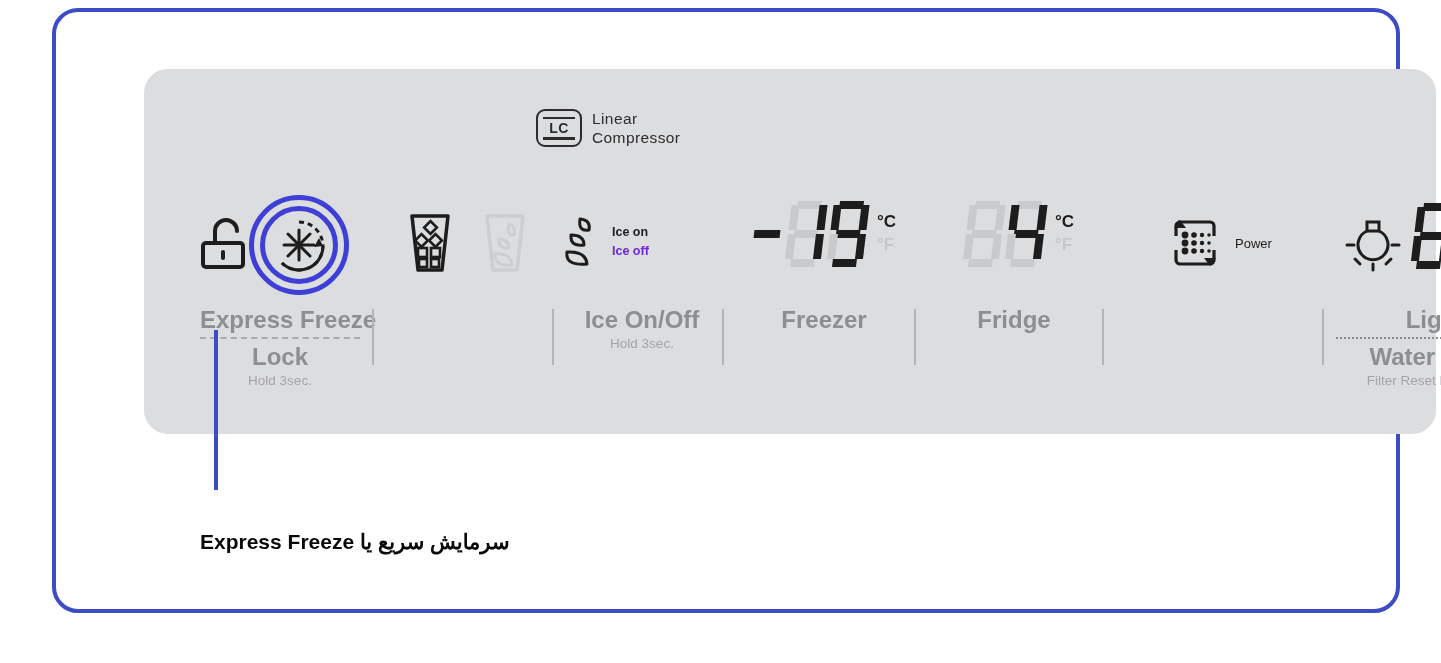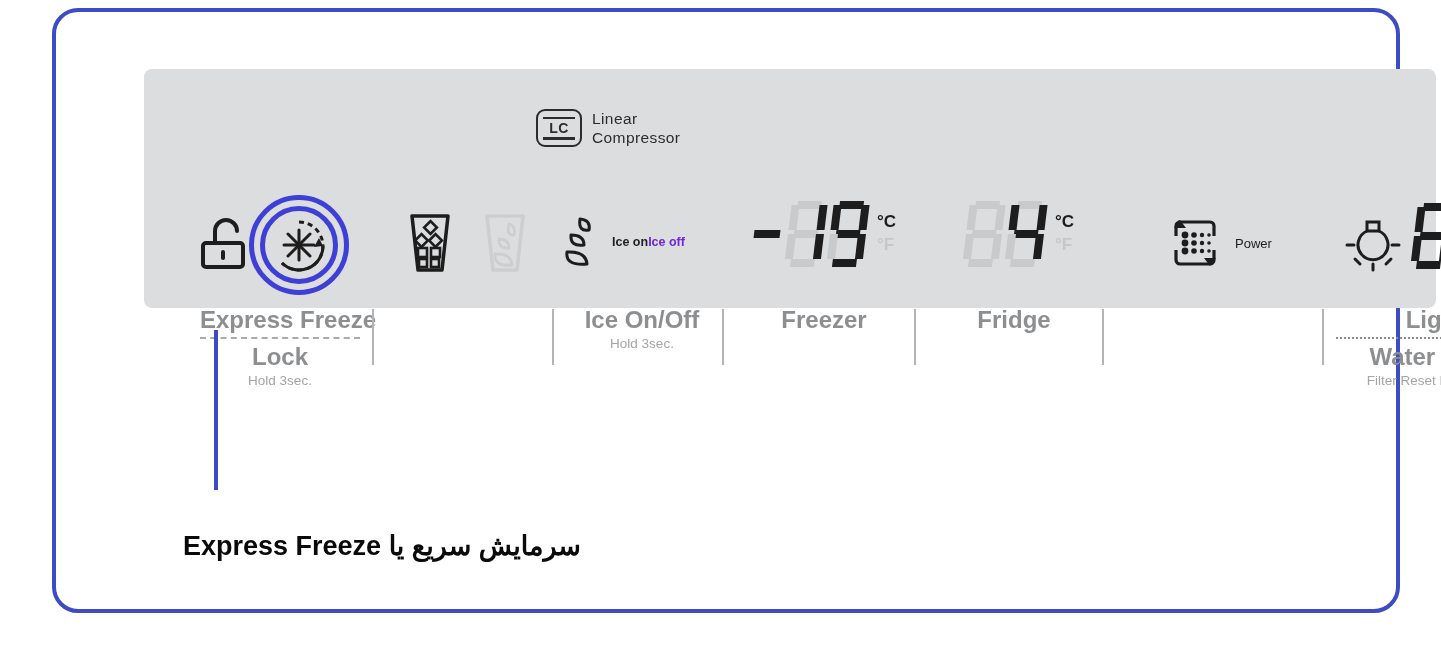--- a/index.html
+++ b/index.html
@@ -26,23 +26,23 @@
     border-radius: 26px;
     box-sizing: border-box;
   }
 
   
   .panel {
     position: absolute;
     left: 88px;
     top: 57px;
     width: 1292px;
-    height: 239px;
+    height: 365px;
     background: #dcdddf;
-    border-radius: 8px;
+    border-radius: 24px;
   }
 
   
   .lc-logo {
     position: absolute;
     left: 392px;
     top: 40px;
     display: flex;
     align-items: center;
     gap: 10px;
@@ -110,21 +110,21 @@
   .ring-inner { width: 78px; height: 78px; left: 16px; top: 13px; }
 
   
   .ice-cubed-wrap { left: 255px; top: 20px; width: 62px; height: 68px; }
   .ice-crushed-wrap { left: 330px; top: 20px; width: 62px; height: 68px; }
 
   
   .ice-onoff-wrap { left: 420px; top: 16px; width: 180px; height: 74px; justify-content: flex-start; }
   .ice-onoff-labels {
     display: flex;
-    flex-direction: row;
+    flex-direction: column;
     justify-content: flex-end;
     margin-left: 8px;
     line-height: 1.5;
   }
   .ice-on-label { font-size: 12.5px; color: #1f1f1f; font-weight: 600; }
   .ice-off-label { font-size: 12.5px; color: #6d28d9; font-weight: 600; }
 
   
   .seg-display {
     position: absolute;
@@ -234,23 +234,23 @@
   .pointer-line {
     position: absolute;
     left: 158px;
     top: 318px;
     width: 4px;
     height: 160px;
     background: #3d4bc4;
   }
   .caption {
     position: absolute;
-    left: 127px;
+    left: 144px;
     top: 518px;
-    font-size: 27px;
+    font-size: 21px;
     font-weight: bold;
     color: #0a0a0a;
     direction: rtl;
     white-space: nowrap;
   }
 </style>
 </head>
 <body>
 
 <div class="outer-frame">

